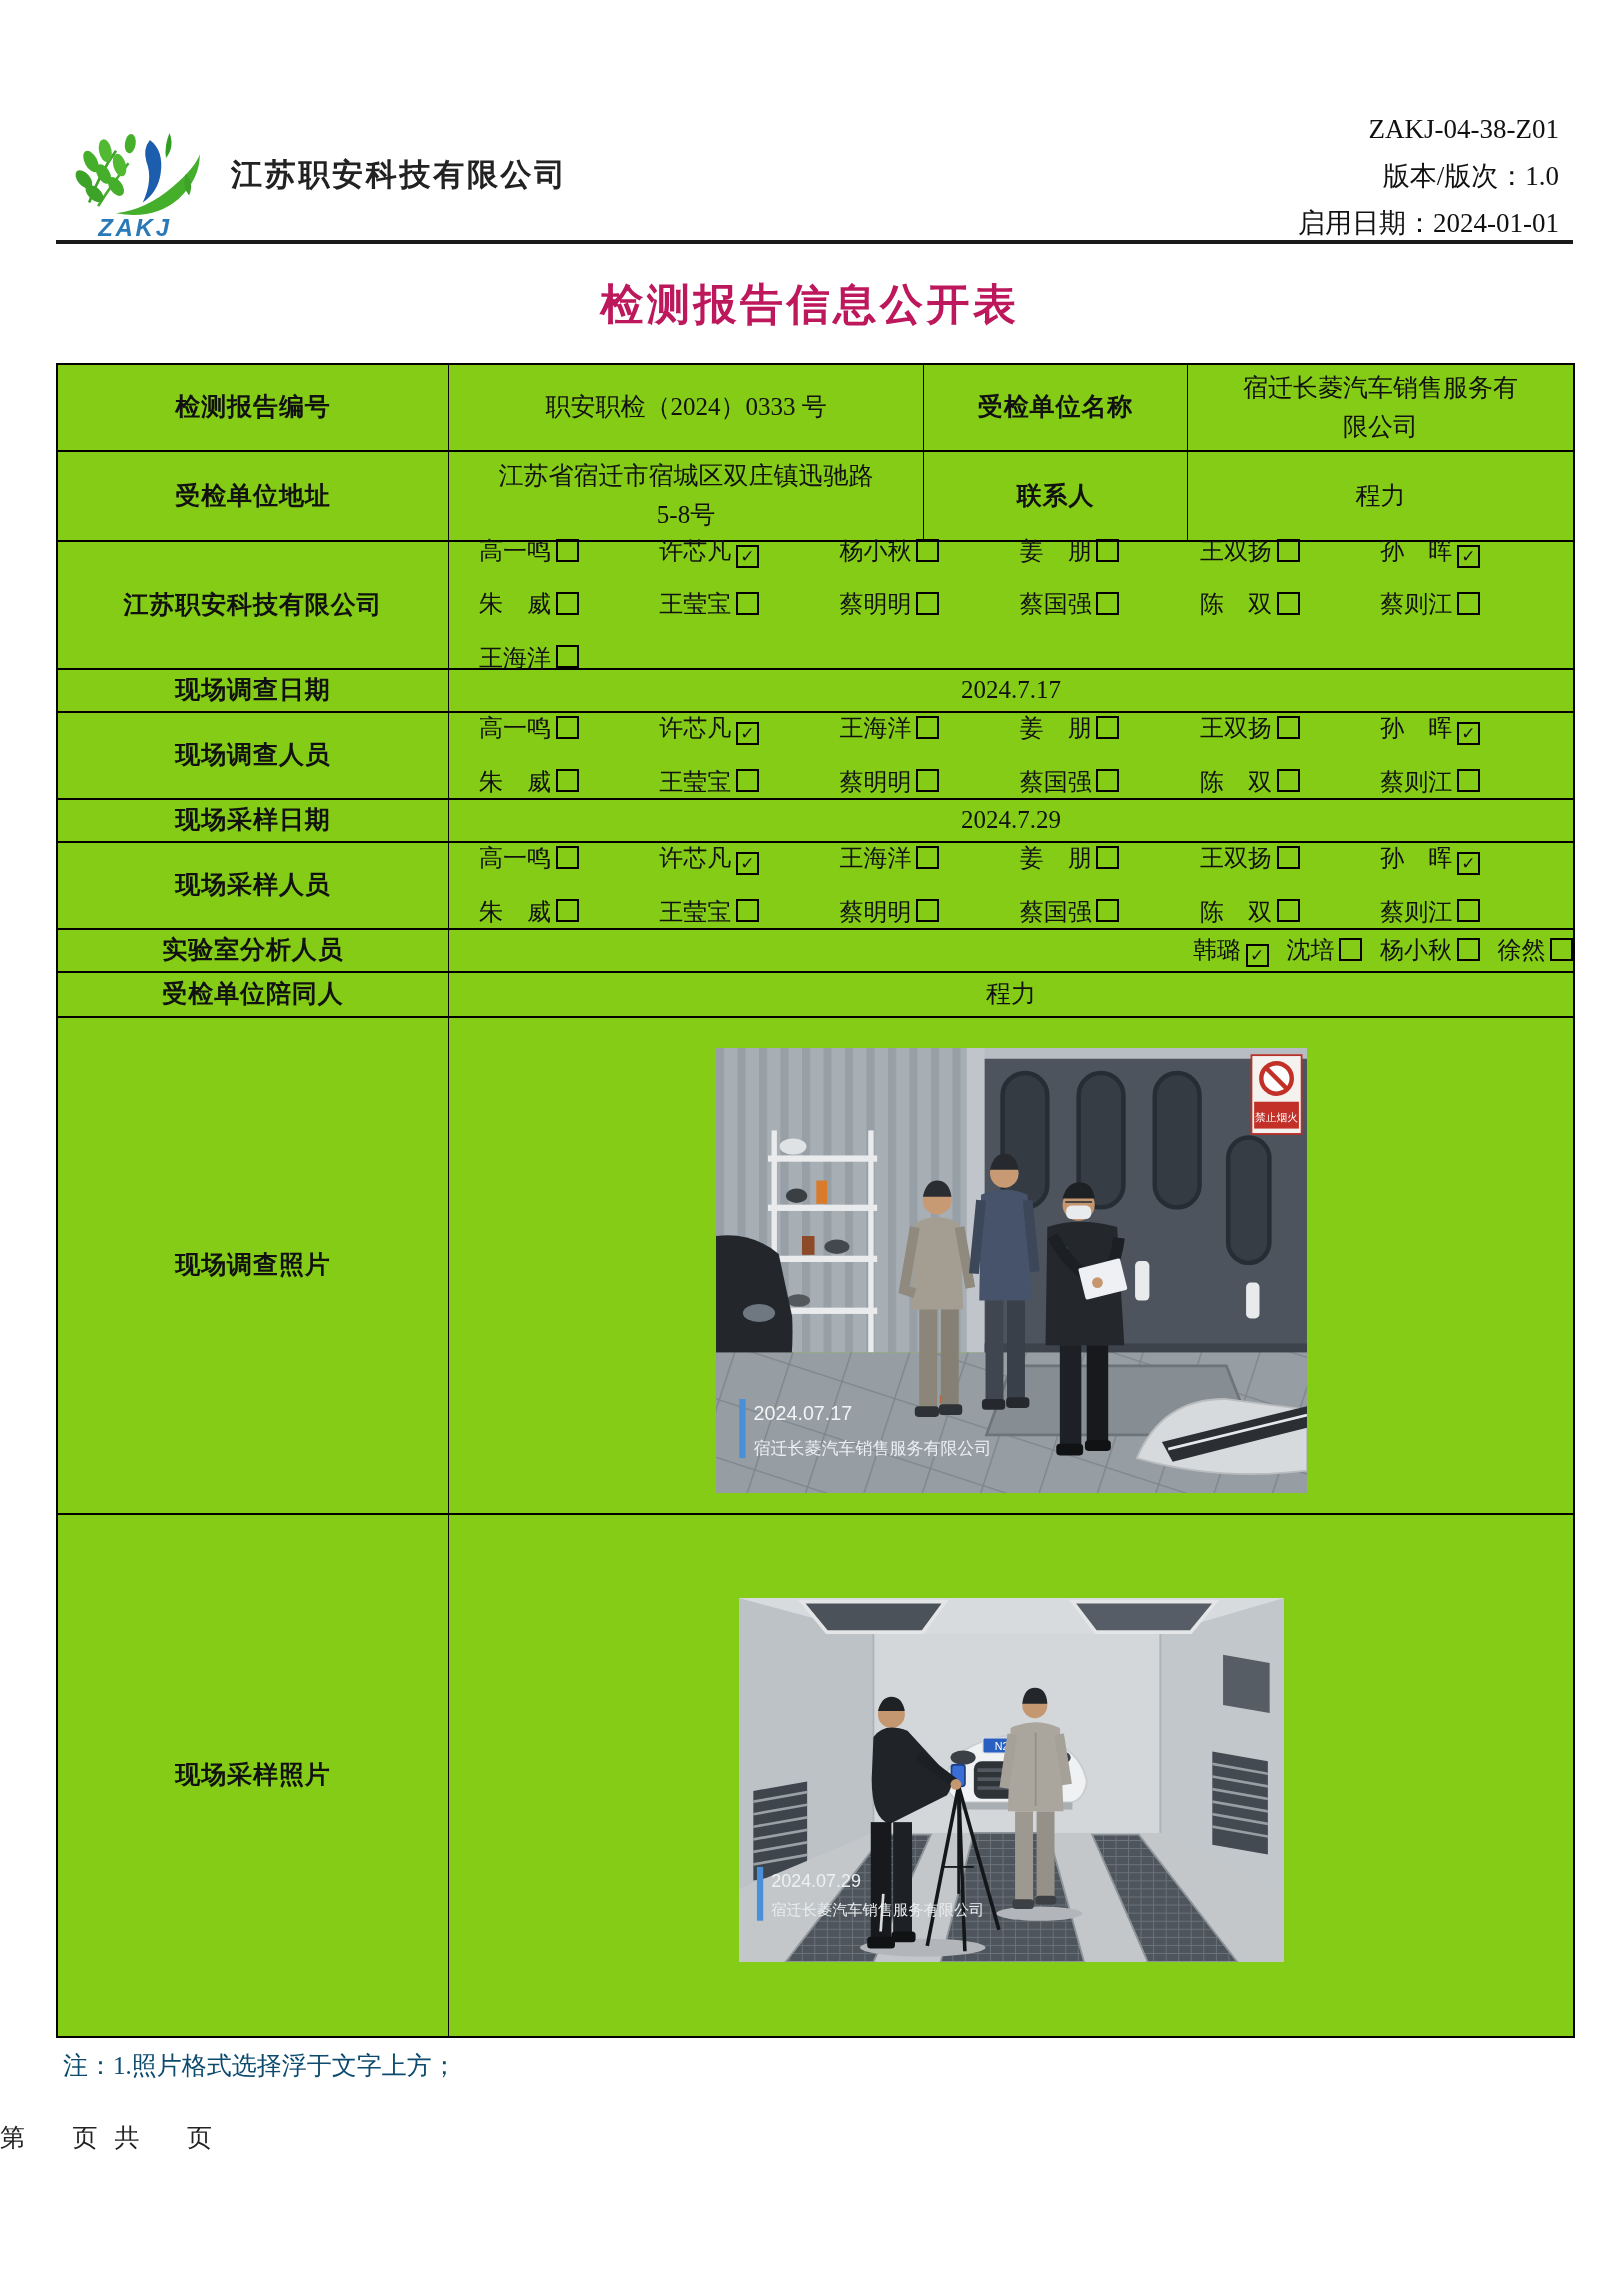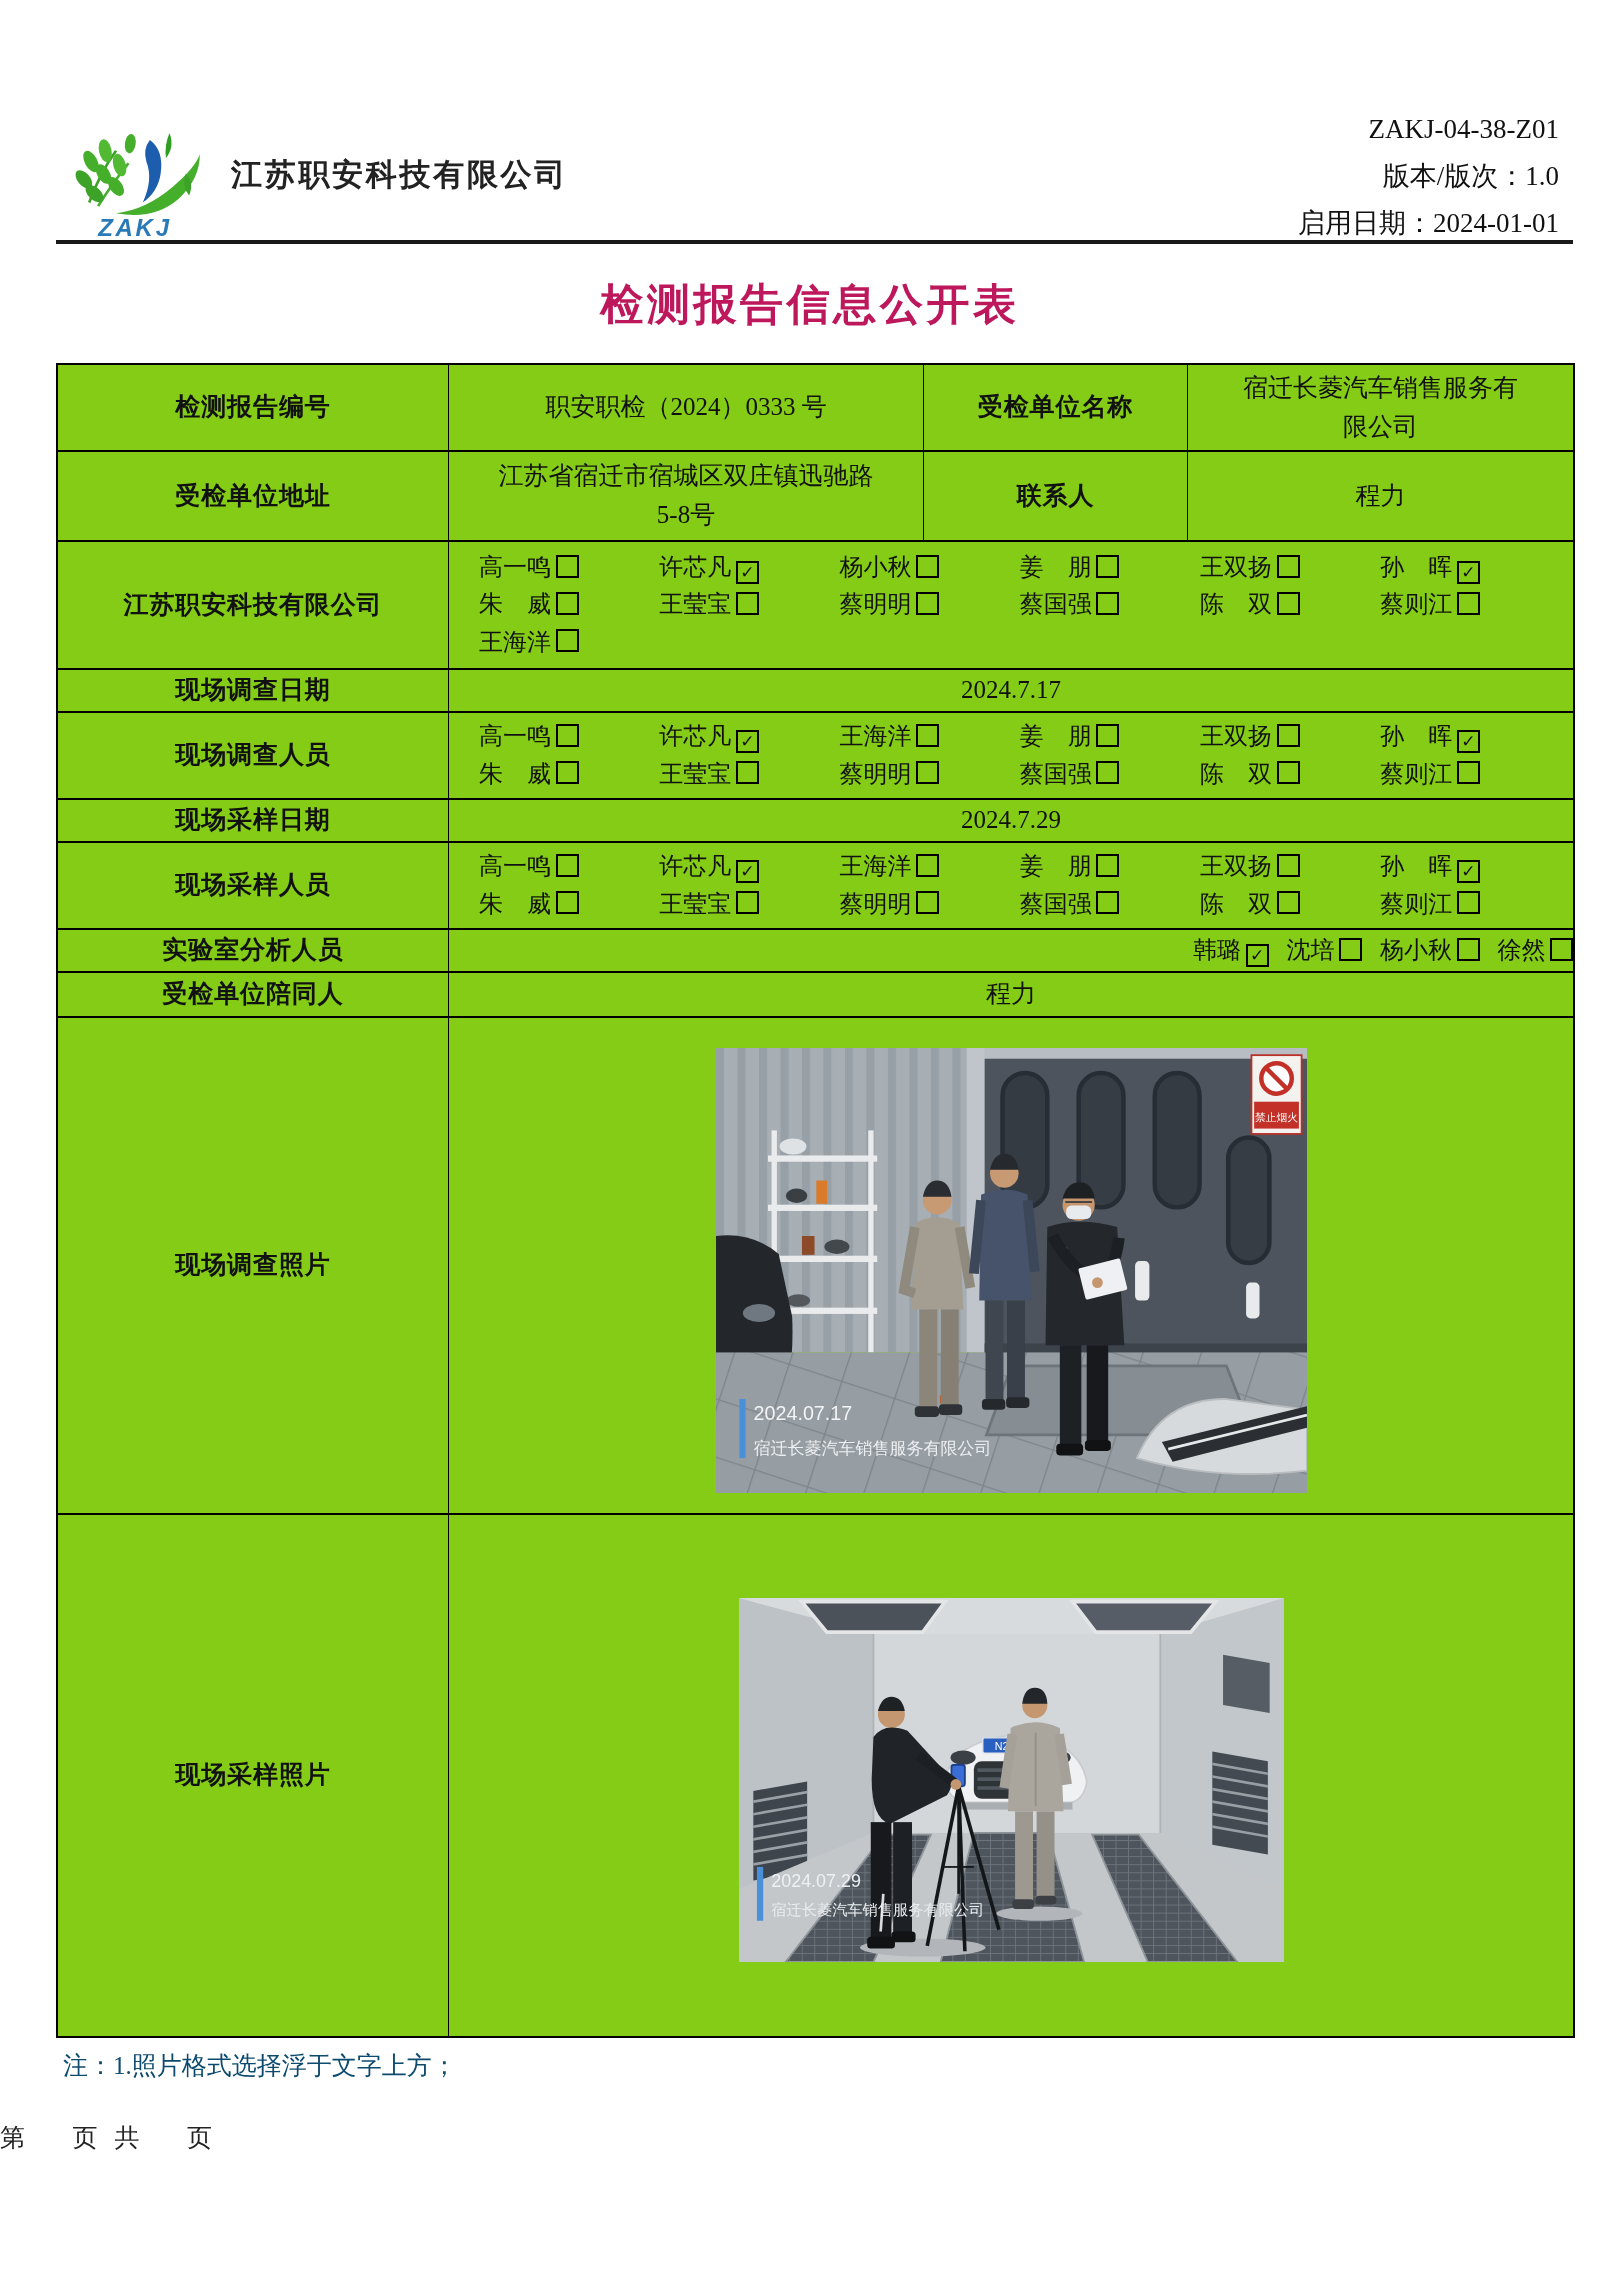--- a/index.html
+++ b/index.html
@@ -41,20 +41,21 @@
   .cell.last-col{border-right:none;}
   .cell.last-row{border-bottom:none;}
   .cell.lbl{font-weight:bold;letter-spacing:0.9px;}
   .cell.span3{grid-column:2 / 5;}
   .cell.pad-narrow{padding:0 45px;}
   .cell.pad-addr{padding:0 49px;}
   
   .names{
     display:grid;
     grid-template-columns:repeat(6,1fr);
+    row-gap:16px;
     align-content:center;
     width:100%;
     padding:12.5px 12.5px 12.5px 30px;
     box-sizing:border-box;
     justify-items:start;
   }
   .member{white-space:nowrap;font-size:24px;}
   .cb{
     display:inline-block;width:19px;height:19px;
     border:2.2px solid #000;margin-left:4.5px;vertical-align:-2.7px;

